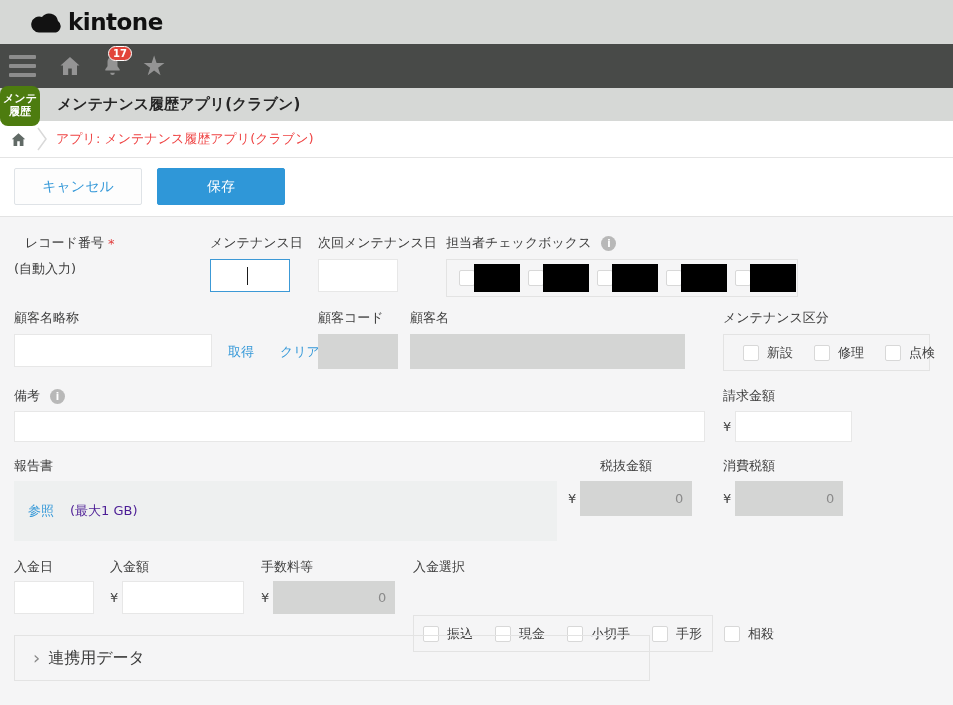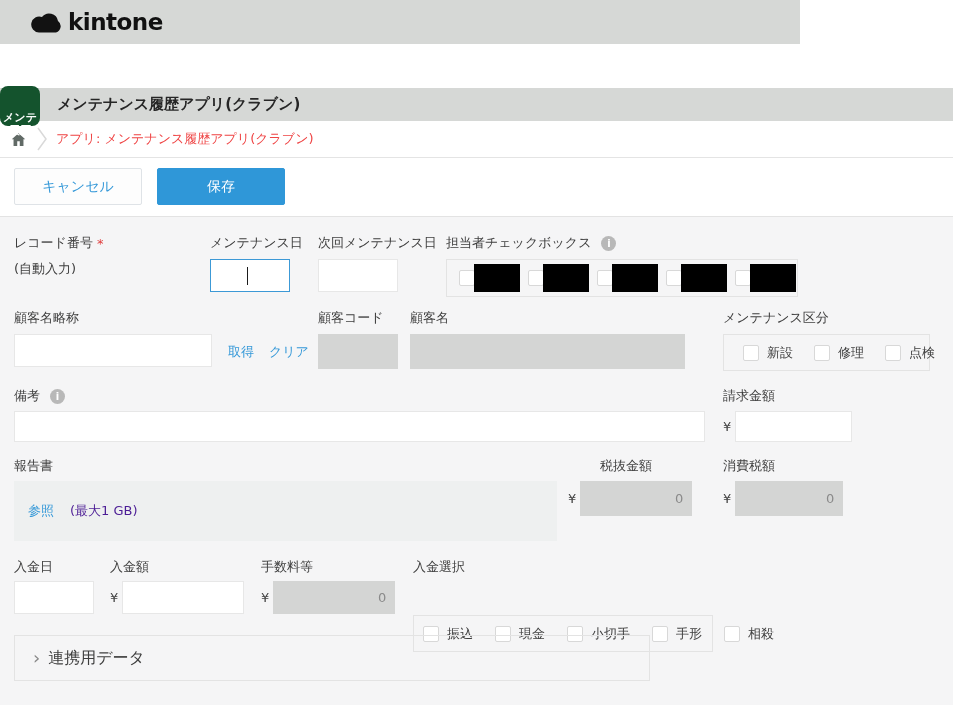--- a/index.html
+++ b/index.html
@@ -1,34 +1,34 @@
 <!DOCTYPE html>
 <html><head>
 <meta charset="utf-8">
 <style>
   * { margin:0; padding:0; box-sizing:border-box; }
   html,body { width:953px; height:705px; }
   body { font-family:"DejaVu Sans","Liberation Sans",sans-serif; background:#fff; }
   #screen { position:relative; width:953px; height:705px; overflow:hidden; background:#fff; }
 
   
-  .topbar { position:absolute; left:0; top:0; width:800px; height:44px; background:#d6d8d6; display:flex; align-items:center; }
+  .topbar { position:absolute; left:0; top:0; width:953px; height:44px; background:#d6d8d6; display:flex; align-items:center; }
   .logo { display:flex; align-items:center; gap:6px; margin-left:30px; cursor:pointer; }
   .logo-text { font-size:23px; font-weight:bold; color:#111; letter-spacing:-0.5px; }
   .navbar { position:absolute; left:0; top:44px; width:953px; height:44px; background:#484a48; display:flex; align-items:center; }
   .nav-item { display:flex; align-items:center; justify-content:center; height:44px; cursor:pointer; position:relative; }
   .hamburger { width:44px; flex-direction:column; gap:5px; align-items:center; }
   .hamburger i { display:block; width:27px; height:4px; background:#8d8d8d; border-radius:1px; }
   .nav-home { width:40px; margin-left:6px; }
   .nav-bell { width:40px; margin-left:2px; }
   .nav-star { width:40px; margin-left:2px; font-size:27px; color:#949494; line-height:44px; }
   .badge { position:absolute; top:2px; right:0px; min-width:21px; height:15px; background:#e2443a; border:1px solid #fff; border-radius:8px; color:#fff; font-size:10px; font-weight:bold; display:flex; align-items:center; justify-content:center; padding:0 4px; }
 
   .app-header { position:absolute; left:0; top:88px; width:953px; height:33px; background:#d6d8d6; }
-  .app-icon { position:absolute; left:0; top:-2px; width:40px; height:40px; background:#14532d; border-radius:8px; color:#fff; font-size:11px; font-weight:bold; text-align:center; line-height:13px; padding-top:25px; z-index:6; cursor:pointer; }
+  .app-icon { position:absolute; left:0; top:-2px; width:40px; height:40px; background:#4d7c0f; border-radius:8px; color:#fff; font-size:11px; font-weight:bold; text-align:center; line-height:13px; padding-top:6px; z-index:6; cursor:pointer; }
   .app-title { position:absolute; left:57px; top:7px; font-size:15px; font-weight:bold; color:#262626; white-space:nowrap; }
 
   .breadcrumb { position:absolute; left:0; top:121px; width:953px; height:37px; background:#fff; border-bottom:1px solid #e4e4e4; display:flex; align-items:center; padding-left:10px; }
   .crumb-sep { margin:0 8px 0 10px; }
   .crumb-link { font-size:13px; color:#ef4444; text-decoration:none; cursor:pointer; white-space:nowrap; }
 
   .actions { position:absolute; left:0; top:158px; width:953px; height:58px; background:#fff; }
   .btn { position:absolute; top:10px; width:128px; height:37px; font-size:14px; border-radius:2px; cursor:pointer; font-family:inherit; }
   .btn-cancel { left:14px; background:#fdfdfd; border:1px solid #dfe3e7; color:#3498d8; }
   .btn-save { left:157px; background:#2f97d8; border:1px solid #2f97d8; color:#fff; }
@@ -67,20 +67,39 @@
 
   <header class="topbar">
     <div class="logo">
       <svg width="32" height="23" viewBox="0 0 32 22">
           <path d="M9 21 a8 8 0 1 1 3-15.5 A9 9 0 0 1 28 9.5 A6.5 6.5 0 0 1 26 21 Z" fill="#121212"></path>
         </svg>
       <span class="logo-text">kintone</span>
     </div>
   </header>
 
+  <nav class="navbar">
+    <div class="nav-item hamburger">
+        <i></i>
+        <i></i>
+        <i></i>
+      </div>
+    <div class="nav-item nav-home">
+      <svg width="24" height="24" viewBox="0 0 24 24">
+          <path d="M12 3 L21.5 11.5 H19 V21 H13.8 V14.5 H10.2 V21 H5 V11.5 H2.5 Z" fill="#949494"></path>
+        </svg>
+    </div>
+    <div class="nav-item nav-bell">
+      <svg width="23" height="24" viewBox="0 0 24 24">
+          <path d="M12 2 C8.7 2 6.8 4.6 6.8 8 v4.2 L4.5 15.5 v1.2 h15 v-1.2 L17.2 12.2 V8 C17.2 4.6 15.3 2 12 2 Z M12 21.5 a2.4 2.4 0 0 0 2.4-2.4 h-4.8 A2.4 2.4 0 0 0 12 21.5 Z" fill="#949494"></path>
+        </svg>
+      <span class="badge">17</span>
+    </div>
+    <div class="nav-item nav-star">★</div>
+  </nav>
 
   <div class="app-header">
     <div class="app-icon">
       <span>メンテ</span><br>
       <span>履歴</span>
     </div>
     <h1 class="app-title">メンテナンス履歴アプリ(クラブン)</h1>
   </div>
 
   <div class="breadcrumb">
@@ -93,21 +112,21 @@
     <a class="crumb-link">アプリ: メンテナンス履歴アプリ(クラブン)</a>
   </div>
 
   <div class="actions">
     <button class="btn btn-save">保存</button>
     <button class="btn btn-cancel">キャンセル</button>
   </div>
 
   <div class="form-area">
 
-    <div class="fl" style="left:14px;top:17px;">
+    <div class="fl" style="left:25px;top:17px;">
       <span>レコード番号</span>
         <span class="req">*</span>
     </div>
     <div class="note" style="left:14px;top:43px;">(自動入力)</div>
 
     <div class="fl" style="left:210px;top:17px;">
         <span>メンテナンス日</span>
       </div>
     <div class="focus-wrap" style="left:210px;top:42px;">
       <input class="txt" style="width: 80px;" value="">
@@ -143,21 +162,21 @@
       <label class="cbitem">
           <span class="cb"></span>
           <span class="redacted"></span>
         </label>
     </div>
 
     <div class="fl" style="left:14px;top:92px;">
         <span>顧客名略称</span>
       </div>
     <input class="txt" style="left: 14px; top: 117px; width: 198px;" value="">
-    <div class="iwrap" style="left:228px;top:126px;gap:15px;">
+    <div class="iwrap" style="left:228px;top:126px;gap:26px;">
       <a class="link">取得</a>
       <a class="link">クリア</a>
     </div>
 
     <div class="fl" style="left:318px;top:92px;">
         <span>顧客コード</span>
       </div>
     <input class="txt disabled-txt" style="left: 318px; top: 117px; width: 80px; height: 35px;" disabled="" value="">
 
     <div class="fl" style="left:410px;top:92px;">

